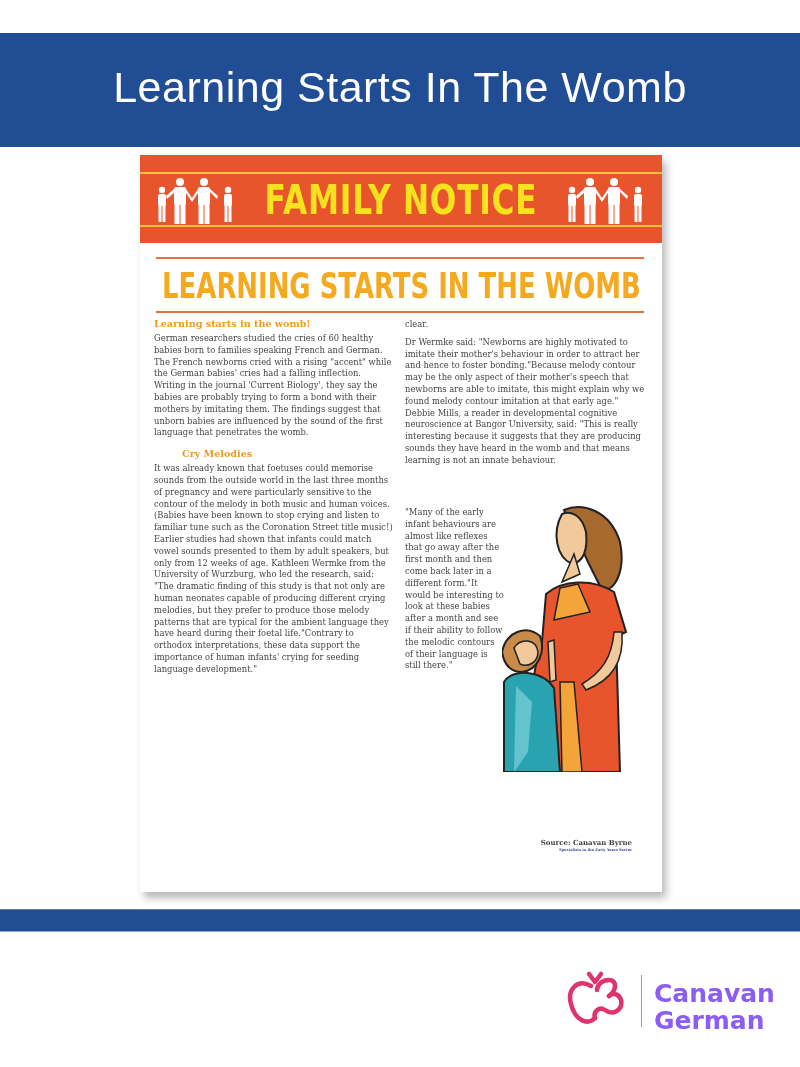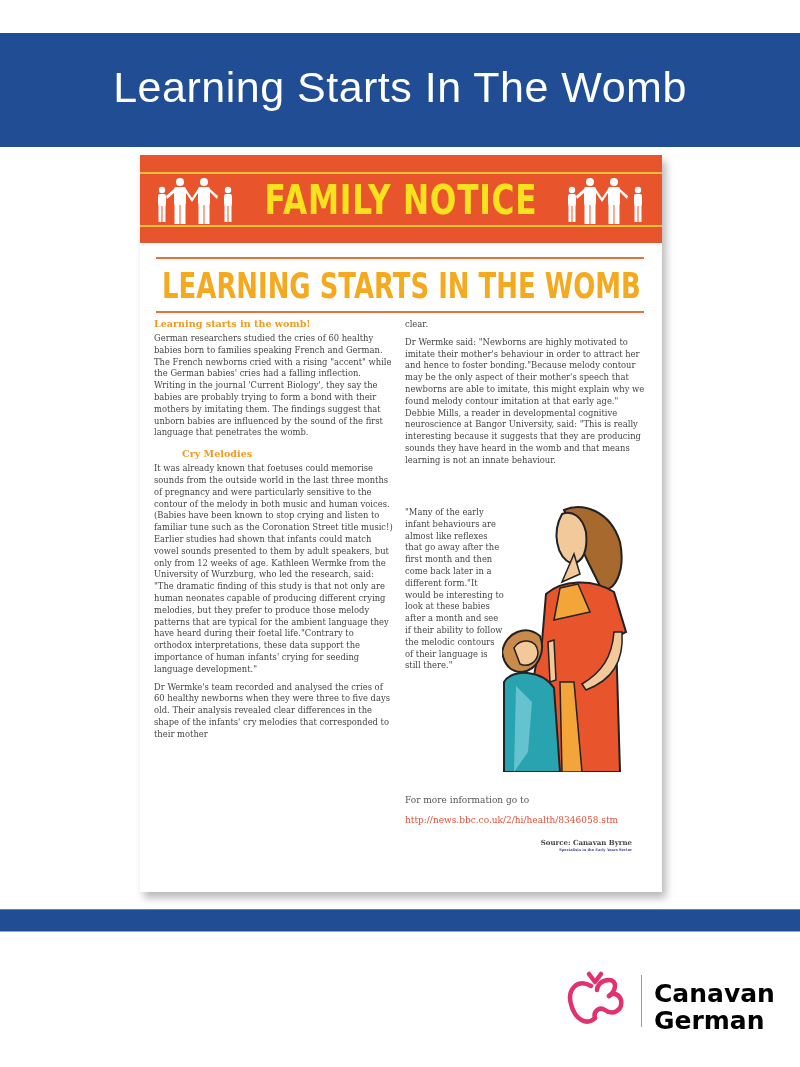--- a/index.html
+++ b/index.html
@@ -75,21 +75,21 @@
 
   .bottom-band {
     position: absolute; left: 0; top: 909px; width: 800px; height: 23px;
     background: #214d94;
     border-top: 1px solid #5e7fb8; border-bottom: 1px solid #8fa8d2;
   }
 
   .logo { position: absolute; left: 565px; top: 968px; width: 220px; height: 66px; display: flex; align-items: center; }
   .logo svg.mark { width: 62px; height: 62px; }
   .logo .divider { width: 1px; height: 52px; background: #7bbf4a; margin: 0 12px 0 14px; }
-  .logo .brand { font-family: "DejaVu Sans", sans-serif; font-weight: bold; color: #000000; font-size: 25px; line-height: 27px; margin-top: 12px; }
+  .logo .brand { font-family: "DejaVu Sans", sans-serif; font-weight: bold; color: #8b5cf6; font-size: 25px; line-height: 27px; margin-top: 12px; }
 </style>
 </head>
 <body>
 
 <div class="top-banner">
   <h1>Learning Starts In The Womb</h1>
 </div>
 
 <div class="sheet">
   <div class="notice-bar">
@@ -150,21 +150,20 @@
   <div class="article-title">
     <span>LEARNING STARTS IN THE WOMB</span>
   </div>
   <div class="rule r2"></div>
 
   <div class="col left">
     <div class="sec-head">Learning starts in the womb!</div>
     <p>German researchers studied the cries of 60 healthy babies born to families speaking French and German. The French newborns cried with a rising "accent" while the German babies' cries had a falling inflection. Writing in the journal 'Current Biology', they say the babies are probably trying to form a bond with their mothers by imitating them. The findings suggest that unborn babies are influenced by the sound of the first language that penetrates the womb.</p>
     <div class="sec-head second">Cry Melodies</div>
     <p>It was already known that foetuses could memorise sounds from the outside world in the last three months of pregnancy and were particularly sensitive to the contour of the melody in both music and human voices. (Babies have been known to stop crying and listen to familiar tune such as the Coronation Street title music!) Earlier studies had shown that infants could match vowel sounds presented to them by adult speakers, but only from 12 weeks of age. Kathleen Wermke from the University of Wurzburg, who led the research, said: "The dramatic finding of this study is that not only are human neonates capable of producing different crying melodies, but they prefer to produce those melody patterns that are typical for the ambient language they have heard during their foetal life."Contrary to orthodox interpretations, these data support the importance of human infants' crying for seeding language development."</p>
-    <p>Dr Wermke's team recorded and analysed the cries of 60 healthy newborns when they were three to five days old. Their analysis revealed clear differences in the shape of the infants' cry melodies that corresponded to their mother</p>
   </div>
 
   <div class="col right">
     <p>clear.</p>
     <p>Dr Wermke said: "Newborns are highly motivated to imitate their mother's behaviour in order to attract her and hence to foster bonding."Because melody contour may be the only aspect of their mother's speech that newborns are able to imitate, this might explain why we found melody contour imitation at that early age." Debbie Mills, a reader in developmental cognitive neuroscience at Bangor University, said: "This is really interesting because it suggests that they are producing sounds they have heard in the womb and that means learning is not an innate behaviour.</p>
   </div>
 
   <div class="quote-block">"Many of the early infant behaviours are almost like reflexes that go away after the first month and then come back later in a different form."It would be interesting to look at these babies after a month and see if their ability to follow the melodic contours of their language is still there."</div>
 
   <svg class="illustration" viewBox="0 0 132 270">
@@ -175,24 +174,20 @@
     <path d="M58 86 L76 82 L88 110 L52 118 Z" fill="#f4a53a" stroke="#222" stroke-width="1.5"></path>
     <path d="M58 180 L72 180 L80 270 L60 270 Z" fill="#f4a53a" stroke="#222" stroke-width="1.5"></path>
     <path d="M112 130 L120 130 C122 160 110 178 84 188 L80 182 C100 170 110 155 112 130 Z" fill="#f2c99b" stroke="#222" stroke-width="1.5"></path>
     <path d="M0 150 C4 130 24 122 38 134 C44 150 36 168 20 170 C8 170 2 162 0 150 Z" fill="#c98a4a" stroke="#222" stroke-width="2"></path>
     <path d="M12 146 C18 136 34 136 36 150 C36 160 26 166 18 162 Z" fill="#f2c99b" stroke="#222" stroke-width="1.5"></path>
     <path d="M2 180 C10 166 40 168 52 186 L58 270 L2 270 Z" fill="#2aa3b0" stroke="#222" stroke-width="2"></path>
     <path d="M14 184 L30 200 L26 250 L12 270 Z" fill="#7fd0dd" opacity="0.7"></path>
     <path d="M46 140 L52 138 L54 178 L48 180 Z" fill="#f2c99b" stroke="#222" stroke-width="1.5"></path>
   </svg>
 
-  <div class="more-info">
-    <span>For more information go to</span>
-    <span class="link">http://news.bbc.co.uk/2/hi/health/8346058.stm</span>
-  </div>
 
   <div class="source">
     <div class="s1">Source: Canavan Byrne</div>
     <div class="s2">Specialists in the Early Years Sector</div>
   </div>
 </div>
 
 <div class="bottom-band"></div>
 
 <div class="logo">

